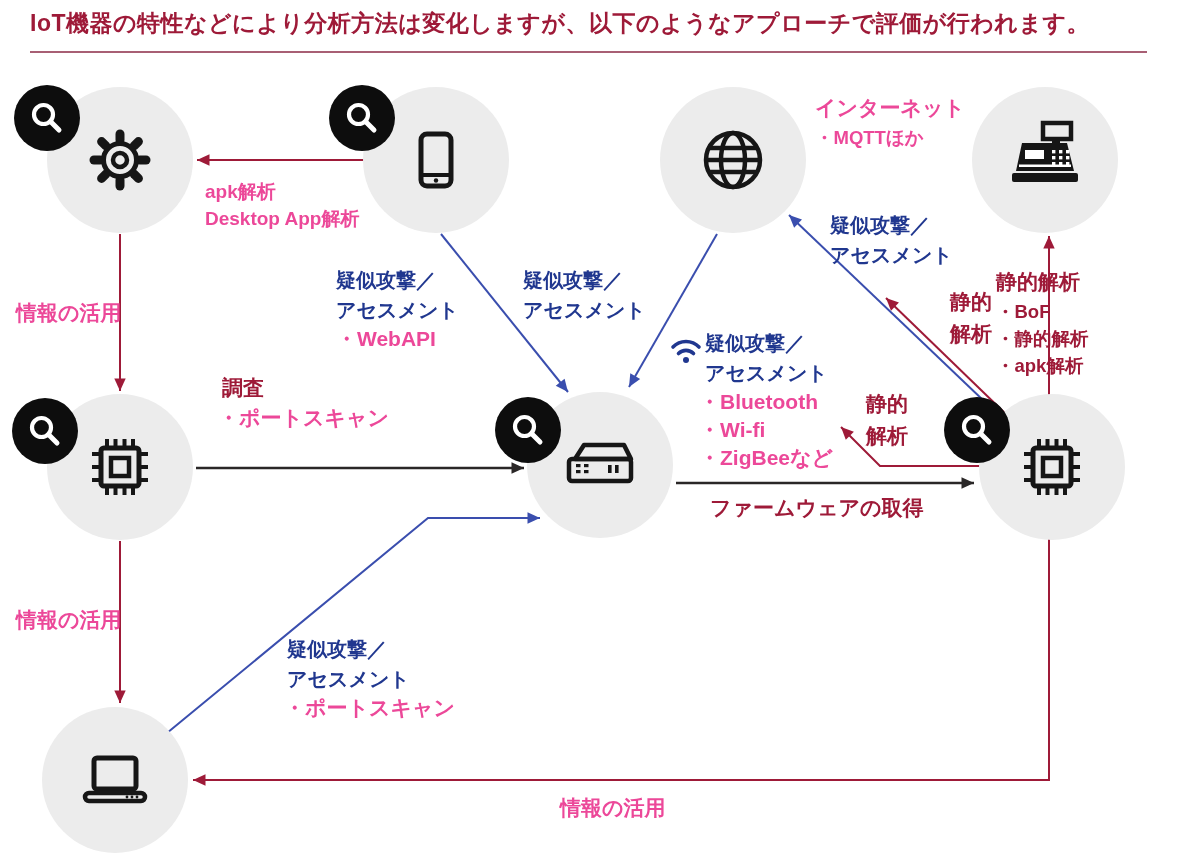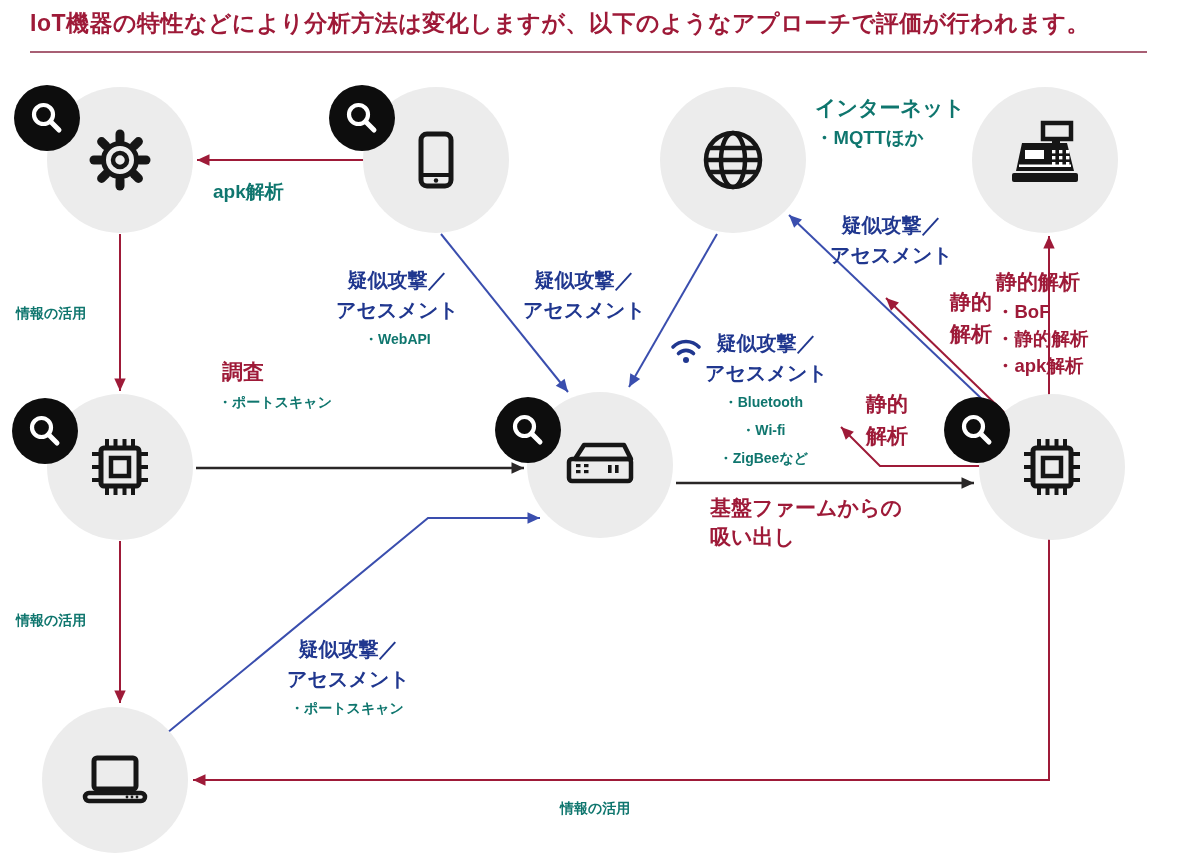--- a/index.html
+++ b/index.html
@@ -17,26 +17,26 @@
     z-index:4;display:flex;align-items:center;justify-content:center;
   }
   .lbl{position:absolute;z-index:5;white-space:nowrap;}
   .title{
     position:absolute;left:30px;top:8px;font-size:23px;letter-spacing:0.5px;
     color:#9e1a38;z-index:5;white-space:nowrap;
   }
   .rule{position:absolute;left:30px;top:51px;width:1117px;height:2px;background:#a85f74;z-index:1;}
   .red{color:#9e1a38;}
   .blue{color:#20378f;}
-  .blk{color:#0f766e;}
+  .blk{color:#ec4899;}
   .t21{font-size:21px;line-height:32px;}
-  .t20{font-size:20px;line-height:30px;text-align:center;}
+  .t20{font-size:20px;line-height:30px;}
   .t19{font-size:19px;line-height:27px;}
   .t18{font-size:18.5px;line-height:27px;}
-  .t17{font-size:14px;line-height:28px;}
+  .t17{font-size:21px;line-height:28px;}
   .wifi{position:absolute;left:668px;top:336px;z-index:5;}
 </style>
 </head>
 <body>
 
 <div id="stage">
 
   <div class="title">IoT機器の特性などにより分析方法は変化しますが、以下のようなアプローチで評価が行われます。</div>
   <div class="rule"></div>
 
@@ -247,40 +247,41 @@
   </div>
 
   <svg class="wifi" width="36" height="30" viewBox="-18 -14 36 30">
     <g fill="none" stroke="#20378f" stroke-width="3.6" stroke-linecap="round">
       <path d="M -13 -3 A 18 18 0 0 1 13 -3"></path>
       <path d="M -7.5 3.5 A 10.5 10.5 0 0 1 7.5 3.5"></path>
       <circle cx="0" cy="10" r="3" fill="#20378f" stroke="none"></circle>
     </g>
   </svg>
 
-  <div class="lbl blk t19" style="left:213px;top:178px">
+  <div class="lbl blk t19" style="left:205px;top:178px">
     <div>apk解析</div>
+    <div>Desktop App解析</div>
   </div>
 
   <div class="lbl blk t21" style="left:815px;top:92px">
     <div>インターネット</div>
     <div class="t18">・MQTTほか</div>
   </div>
 
   <div class="lbl" style="left:16px;top:299px">
     <span class="blk t17">情報の活用</span>
   </div>
   <div class="lbl" style="left:16px;top:606px">
     <span class="blk t17">情報の活用</span>
   </div>
   <div class="lbl" style="left:560px;top:794px">
     <span class="blk t17">情報の活用</span>
   </div>
 
-  <div class="lbl" style="left:222px;top:356px">
+  <div class="lbl" style="left:222px;top:372px">
     <div class="red t21">調査</div>
     <div class="blk t17" style="margin-left:-4px">・ポートスキャン</div>
   </div>
 
   <div class="lbl blue t20" style="left:336px;top:265px">
     <div>疑似攻撃／</div>
     <div>アセスメント</div>
     <div class="blk t17">・WebAPI</div>
   </div>
 
@@ -319,18 +320,17 @@
     <div>静的</div>
     <div>解析</div>
   </div>
 
   <div class="lbl red t21" style="left:866px;top:388px">
     <div>静的</div>
     <div>解析</div>
   </div>
 
   <div class="lbl red" style="left:710px;top:493px;font-size:21px;line-height:29px">
-    <div>基盤ファームからの</div>
-    <div>吸い出し</div>
+    <div>ファームウェアの取得</div>
   </div>
 
 
 </div>
 
 </body></html>

